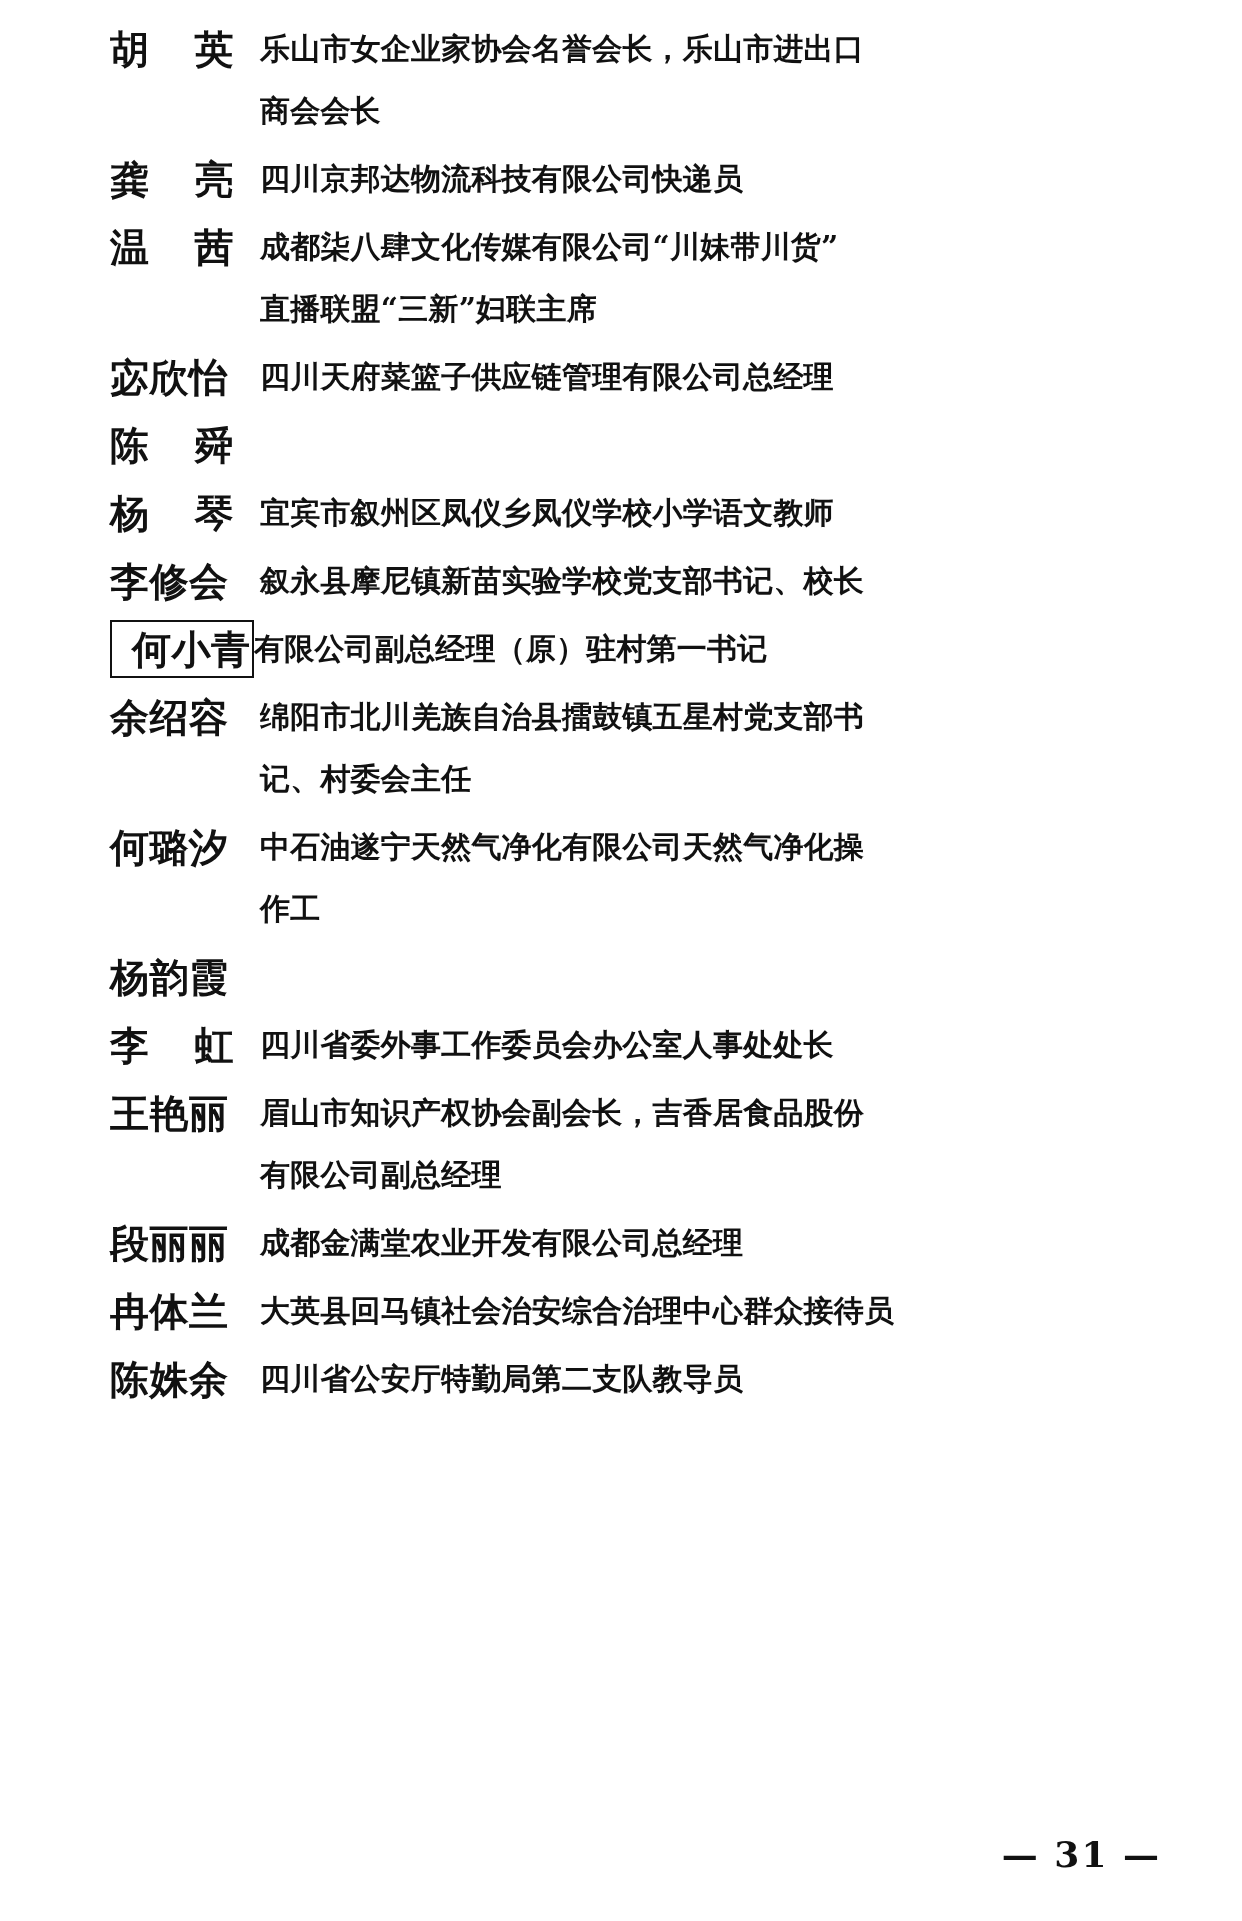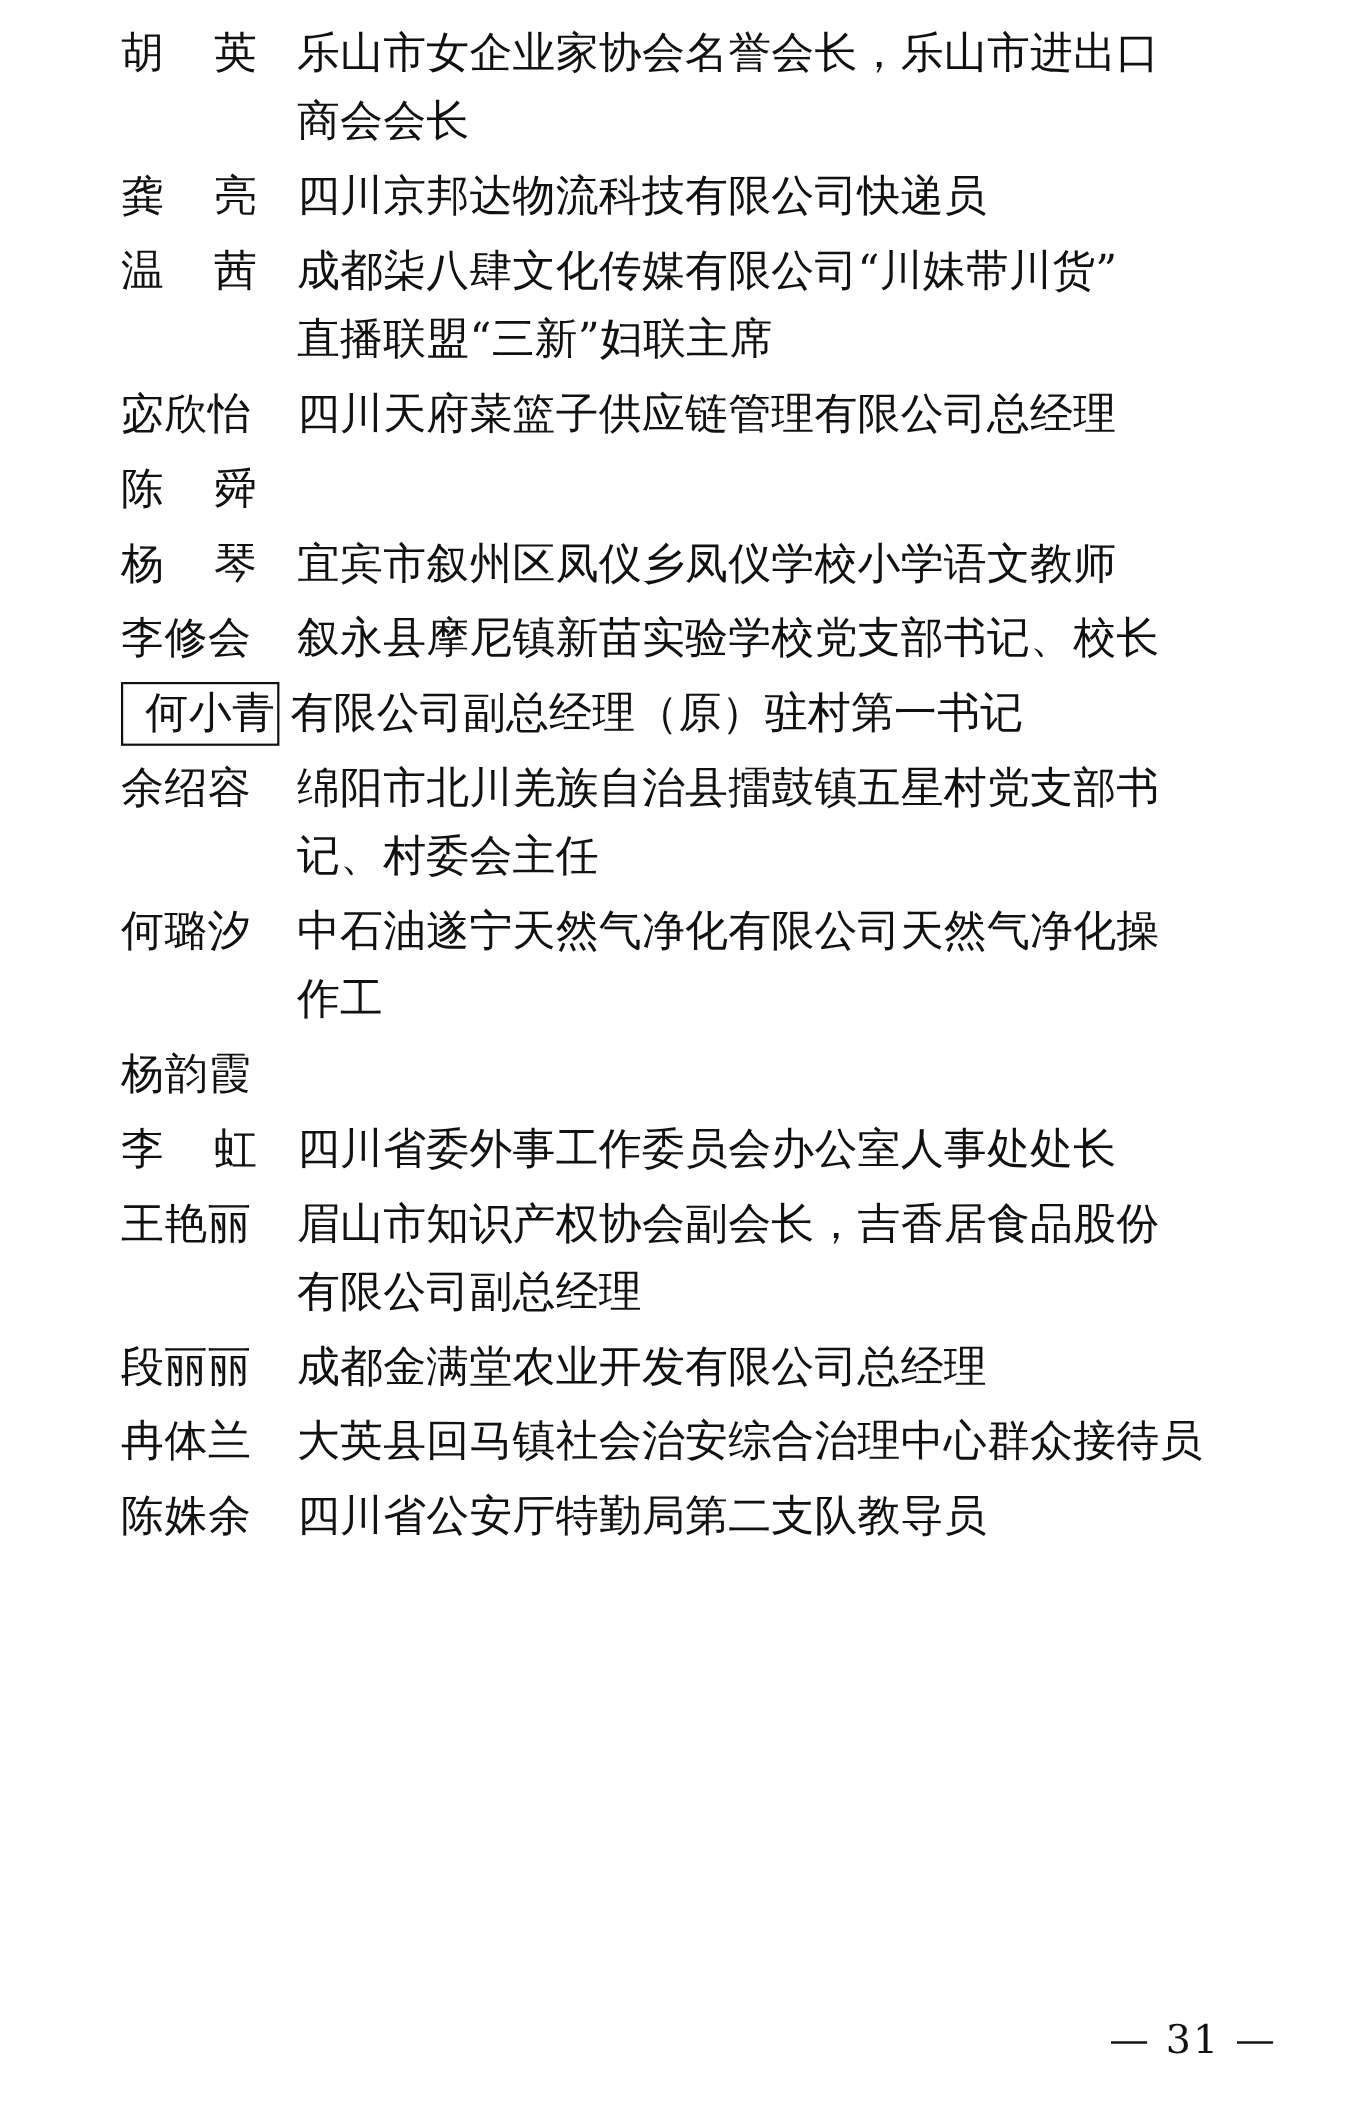--- a/index.html
+++ b/index.html
@@ -14,20 +14,21 @@
     color: #111111;
     position: relative;
     overflow: hidden;
   }
   .page {
     position: relative;
     width: 1241px;
     height: 1921px;
     box-sizing: border-box;
     padding: 18px 96px 0 110px;
+    font-weight: bold;
   }
   .entry {
     display: flex;
     align-items: flex-start;
     margin-bottom: 6px;
   }
   .name {
     width: 150px;
     min-width: 150px;
     font-size: 39px;
@@ -50,26 +51,25 @@
     line-height: 54px;
     height: 58px;
     padding: 0 20px;
     width: 144px;
     min-width: 144px;
     text-align: right;
     margin-top: 2px;
   }
   .desc {
     flex: 1;
-    font-size: 39px;
+    font-size: 30px;
     line-height: 62px;
     letter-spacing: 0.2px;
     text-align: justify;
     text-justify: inter-ideograph;
-    margin-left: 10px;
   }
   .desc .line {
     display: block;
     white-space: nowrap;
   }
   .page-number {
     position: absolute;
     right: 80px;
     bottom: 46px;
     font-size: 36px;

